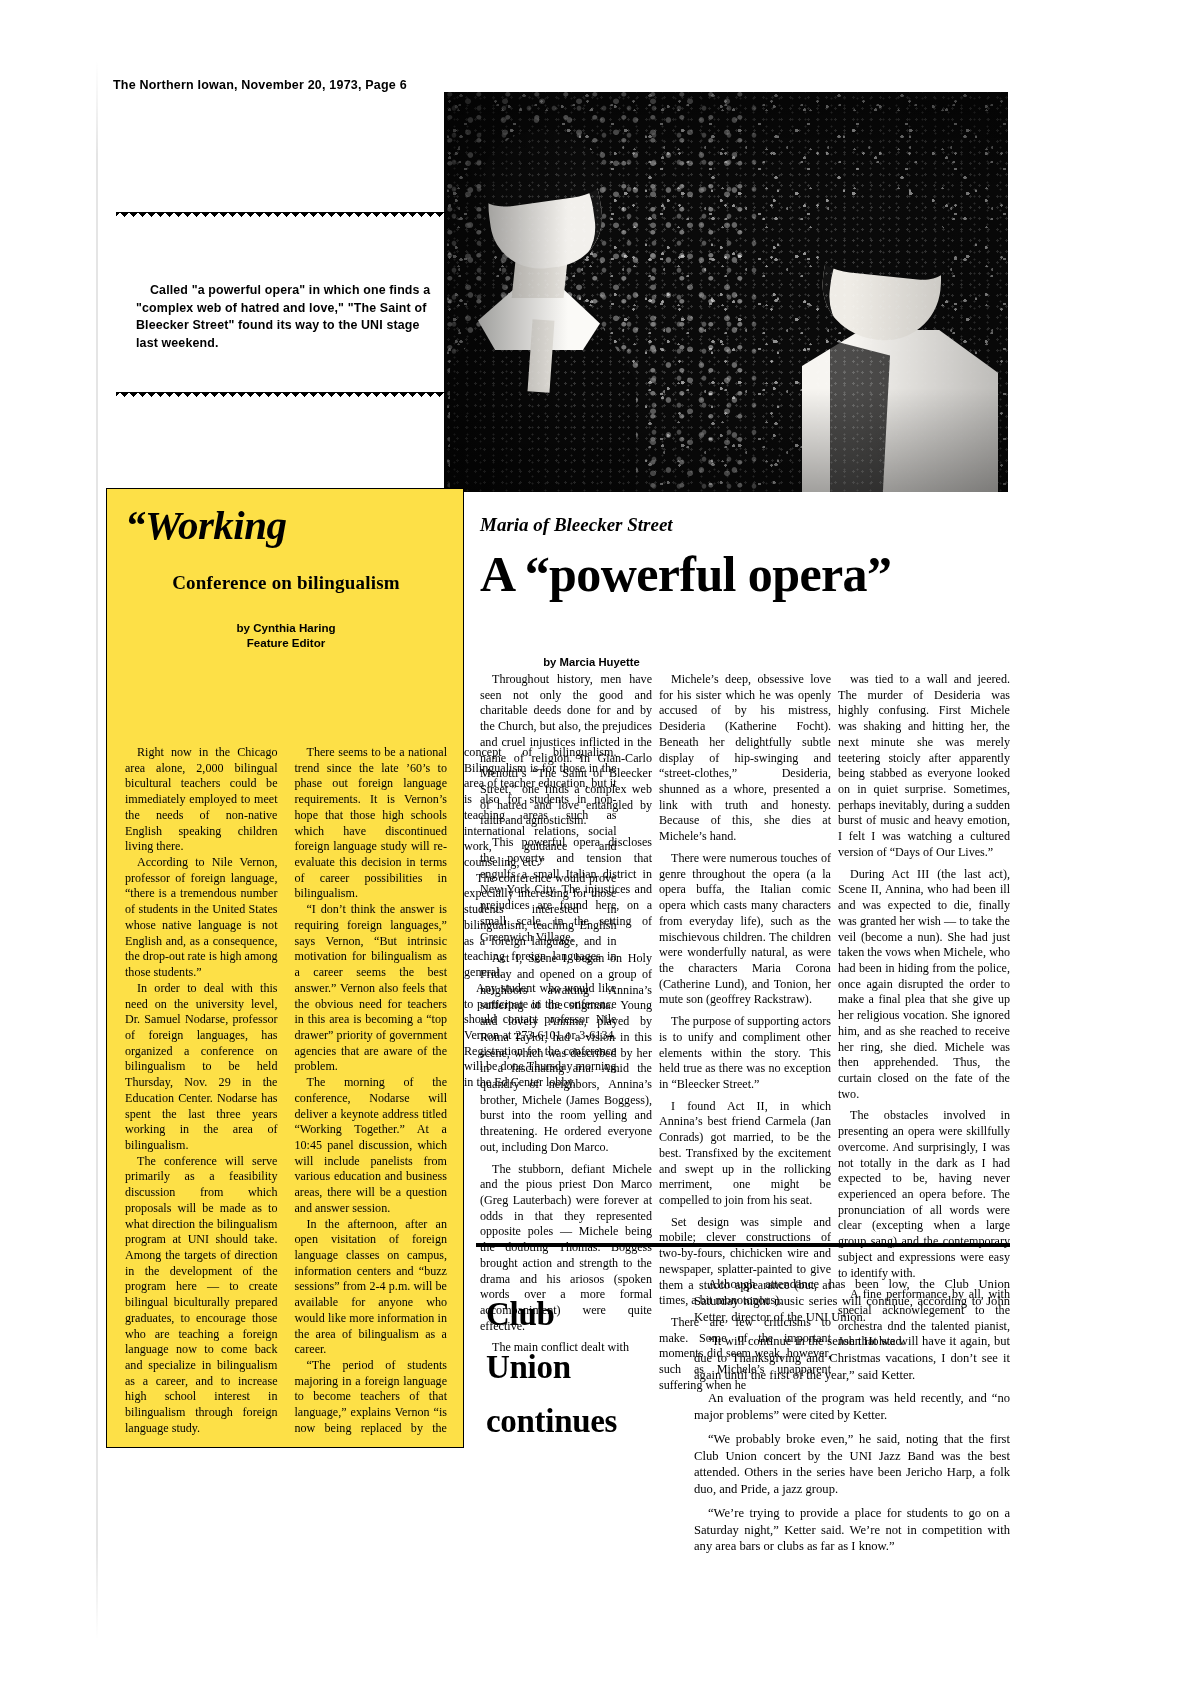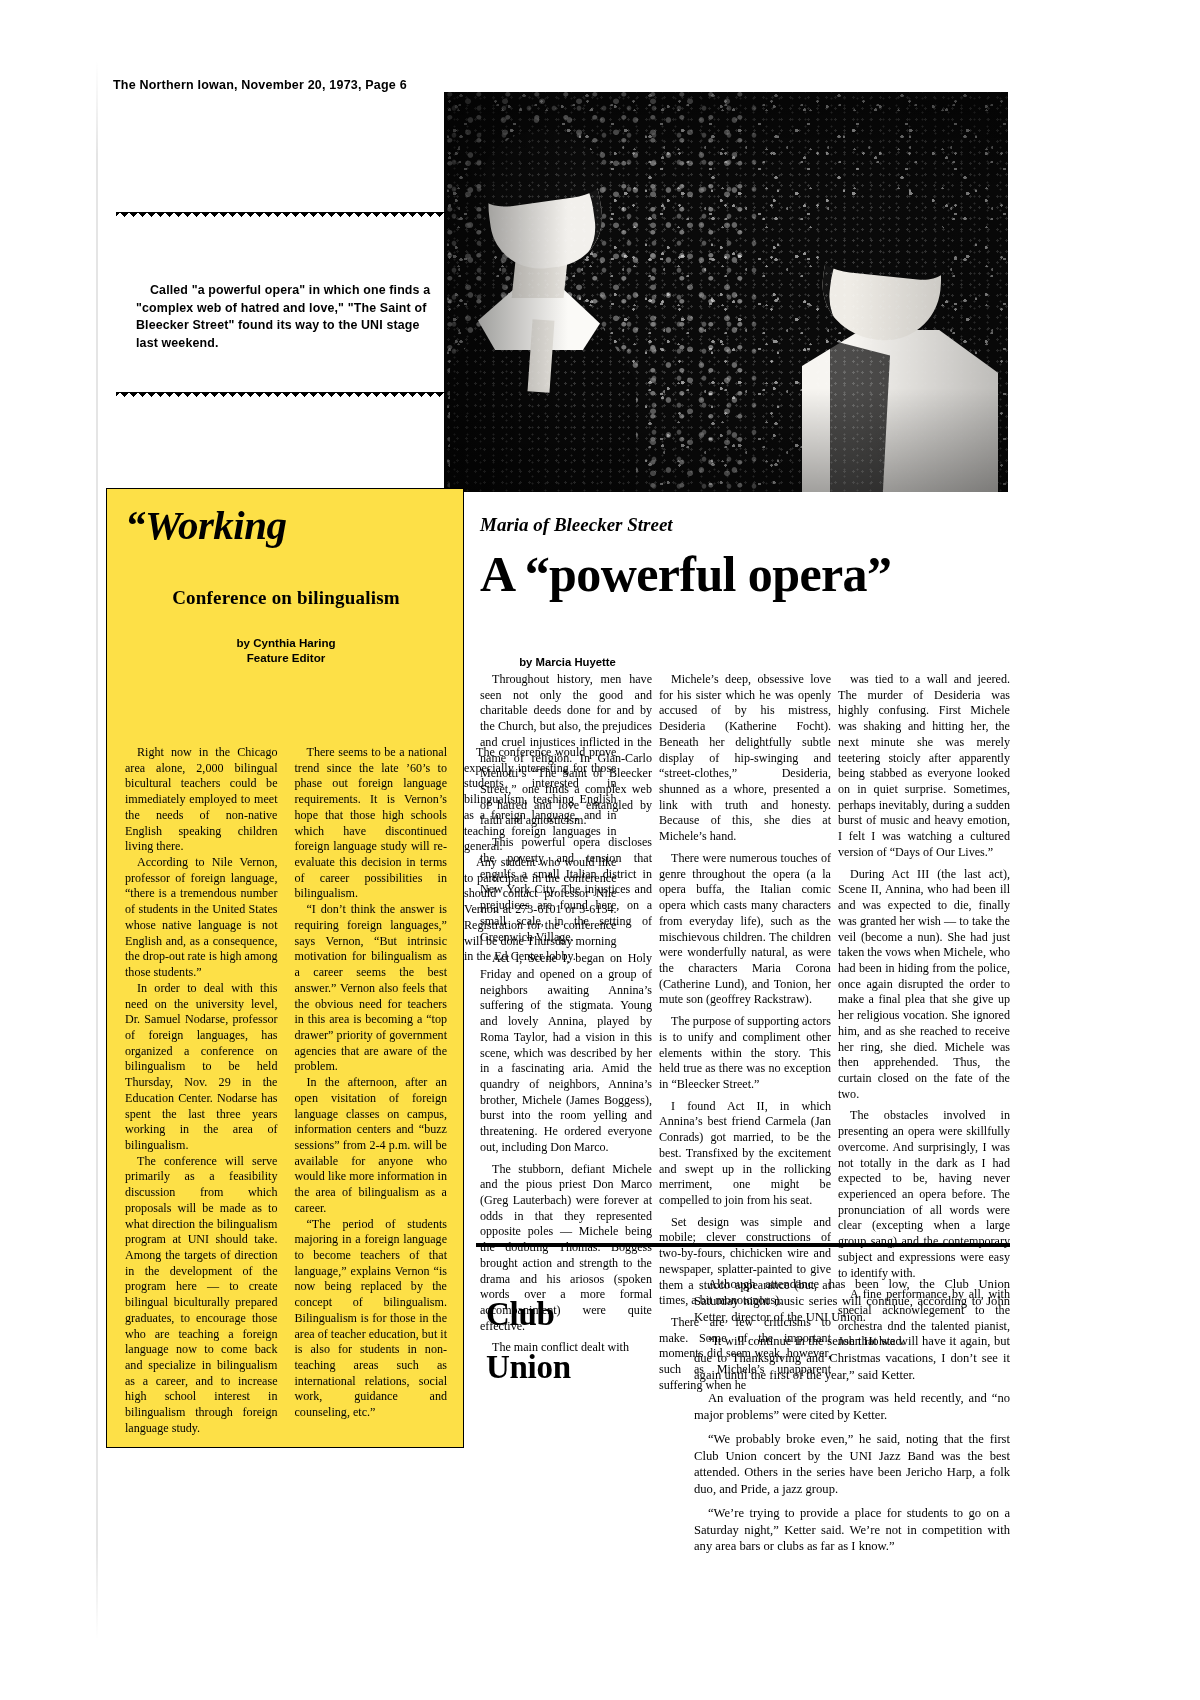--- a/index.html
+++ b/index.html
@@ -160,21 +160,21 @@
   }
   .bs-inner{ position:absolute; left:18px; top:14px; right:16px; bottom:12px; }
   .hl-working{
     font-family:"Liberation Serif", serif;
     font-weight:bold; font-style:italic;
     font-size:41px; line-height:1.12;
     letter-spacing:-.5px;
   }
   .hl-working .l2{ display:block; text-align:right; }
   .hl-conference{
-    margin-top:38px;
+    margin-top:23px;
     text-align:center;
     font-family:"Liberation Serif", serif;
     font-weight:bold; font-size:19px; letter-spacing:.2px;
   }
   .byline-sans{
     margin-top:26px; text-align:center;
     font-family:"Liberation Sans", sans-serif;
     font-weight:bold; font-size:11.6px; line-height:1.32;
   }
   .cols2{
@@ -199,21 +199,21 @@
     font-family:"Liberation Serif", serif;
     font-weight:bold; font-style:italic; font-size:19px;
   }
   .hl-opera{
     position:absolute; left:480px; top:548px; width:530px;
     font-family:"Liberation Serif", serif;
     font-weight:bold; font-size:50px; line-height:1.05;
     letter-spacing:-.6px;
   }
   .byline-opera{
-    position:absolute; left:480px; top:656px; width:175px;
+    position:absolute; left:504px; top:656px; width:175px;
     text-align:center;
     font-family:"Liberation Sans", sans-serif;
     font-weight:bold; font-size:11.3px;
   }
   .newscols{
     position:absolute; left:480px; top:672px; width:530px; height:560px;
     display:flex; gap:7px;
   }
   .newscol{ width:175px; }
   .newscol p{ font-size:12.1px; }
@@ -294,20 +294,21 @@
         <div>Feature Editor</div>
       </div>
     </div>
     <div class="cols2" id="left-story-body">
         <p>Right now in the Chicago area alone, 2,000 bilingual bicultural teachers could be immediately employed to meet the needs of non-native English speaking children living there.</p>
         <p>According to Nile Vernon, professor of foreign language, “there is a tremendous number of students in the United States whose native language is not English and, as a consequence, the drop-out rate is high among those students.”</p>
         <p>In order to deal with this need on the university level, Dr. Samuel Nodarse, professor of foreign languages, has organized a conference on bilingualism to be held Thursday, Nov. 29 in the Education Center. Nodarse has spent the last three years working in the area of bilingualism.</p>
         <p>The conference will serve primarily as a feasibility discussion from which proposals will be made as to what direction the bilingualism program at UNI should take. Among the targets of direction in the development of the program here — to create bilingual biculturally prepared graduates, to encourage those who are teaching a foreign language now to come back and specialize in bilingualism as a career, and to increase high school interest in bilingualism through foreign language study.</p>
         <p>There seems to be a national trend since the late ’60’s to phase out foreign language requirements. It is Vernon’s hope that those high schools which have discontinued foreign language study will re-evaluate this decision in terms of career possibilities in bilingualism.</p>
         <p>“I don’t think the answer is requiring foreign languages,” says Vernon, “But intrinsic motivation for bilingualism as a career seems the best answer.” Vernon also feels that the obvious need for teachers in this area is becoming a “top drawer” priority of government agencies that are aware of the problem.</p>
+        <p>The morning of the conference, Nodarse will deliver a keynote address titled “Working Together.” At a 10:45 panel discussion, which will include panelists from various education and business areas, there will be a question and answer session.</p>
         <p>In the afternoon, after an open visitation of foreign language classes on campus, information centers and “buzz sessions” from 2-4 p.m. will be available for anyone who would like more information in the area of bilingualism as a career.</p>
         <p>“The period of students majoring in a foreign language to become teachers of that language,” explains Vernon “is now being replaced by the concept of bilingualism. Bilingualism is for those in the area of teacher education, but it is also for students in non-teaching areas such as international relations, social work, guidance and counseling, etc.”</p>
         <p>The conference would prove expecially interesting for those students interested in bilingualism, teaching English as a foreign language, and in teaching foreign languages in general.</p>
         <p>Any student who would like to participate in the conference should contact professor Nile Vernon at 273-6101 or 3-6134. Registration for the conference will be done Thursday morning in the Ed Center lobby.</p>
       </div>
   </div>
 
   <div class="kicker">Maria of Bleecker Street</div>
   <div class="hl-opera">A “powerful opera”</div>
   <div class="byline-opera">by Marcia Huyette</div>
@@ -334,20 +335,21 @@
         <p>The obstacles involved in presenting an opera were skillfully overcome. And surprisingly, I was not totally in the dark as I had expected to be, having never experienced an opera before. The pronunciation of all words were clear (excepting when a large group sang) and the contemporary subject and expressions were easy to identify with.</p>
         <p>A fine performance by all, with special acknowlegement to the orchestra dnd the talented pianist, John Holstad.</p>
       </div>
   </div>
 
   <div class="rule-heavy"></div>
 
   <div class="hl-club">
     <div>Club</div>
     <div>Union</div>
+    <div>continues</div>
   </div>
   <div class="clubtext" id="club-body">
       <p>Although attendance has been low, the Club Union Saturday night music series will continue, according to John Ketter, director of the UNI Union.</p>
       <p>“It will continue in the sense that we will have it again, but due to Thanksgiving and Christmas vacations, I don’t see it again until the first of the year,” said Ketter.</p>
       <p>An evaluation of the program was held recently, and “no major problems” were cited by Ketter.</p>
       <p>“We probably broke even,” he said, noting that the first Club Union concert by the UNI Jazz Band was the best attended. Others in the series have been Jericho Harp, a folk duo, and Pride, a jazz group.</p>
       <p>“We’re trying to provide a place for students to go on a Saturday night,” Ketter said. We’re not in competition with any area bars or clubs as far as I know.”</p>
     </div>
 
 </div>

